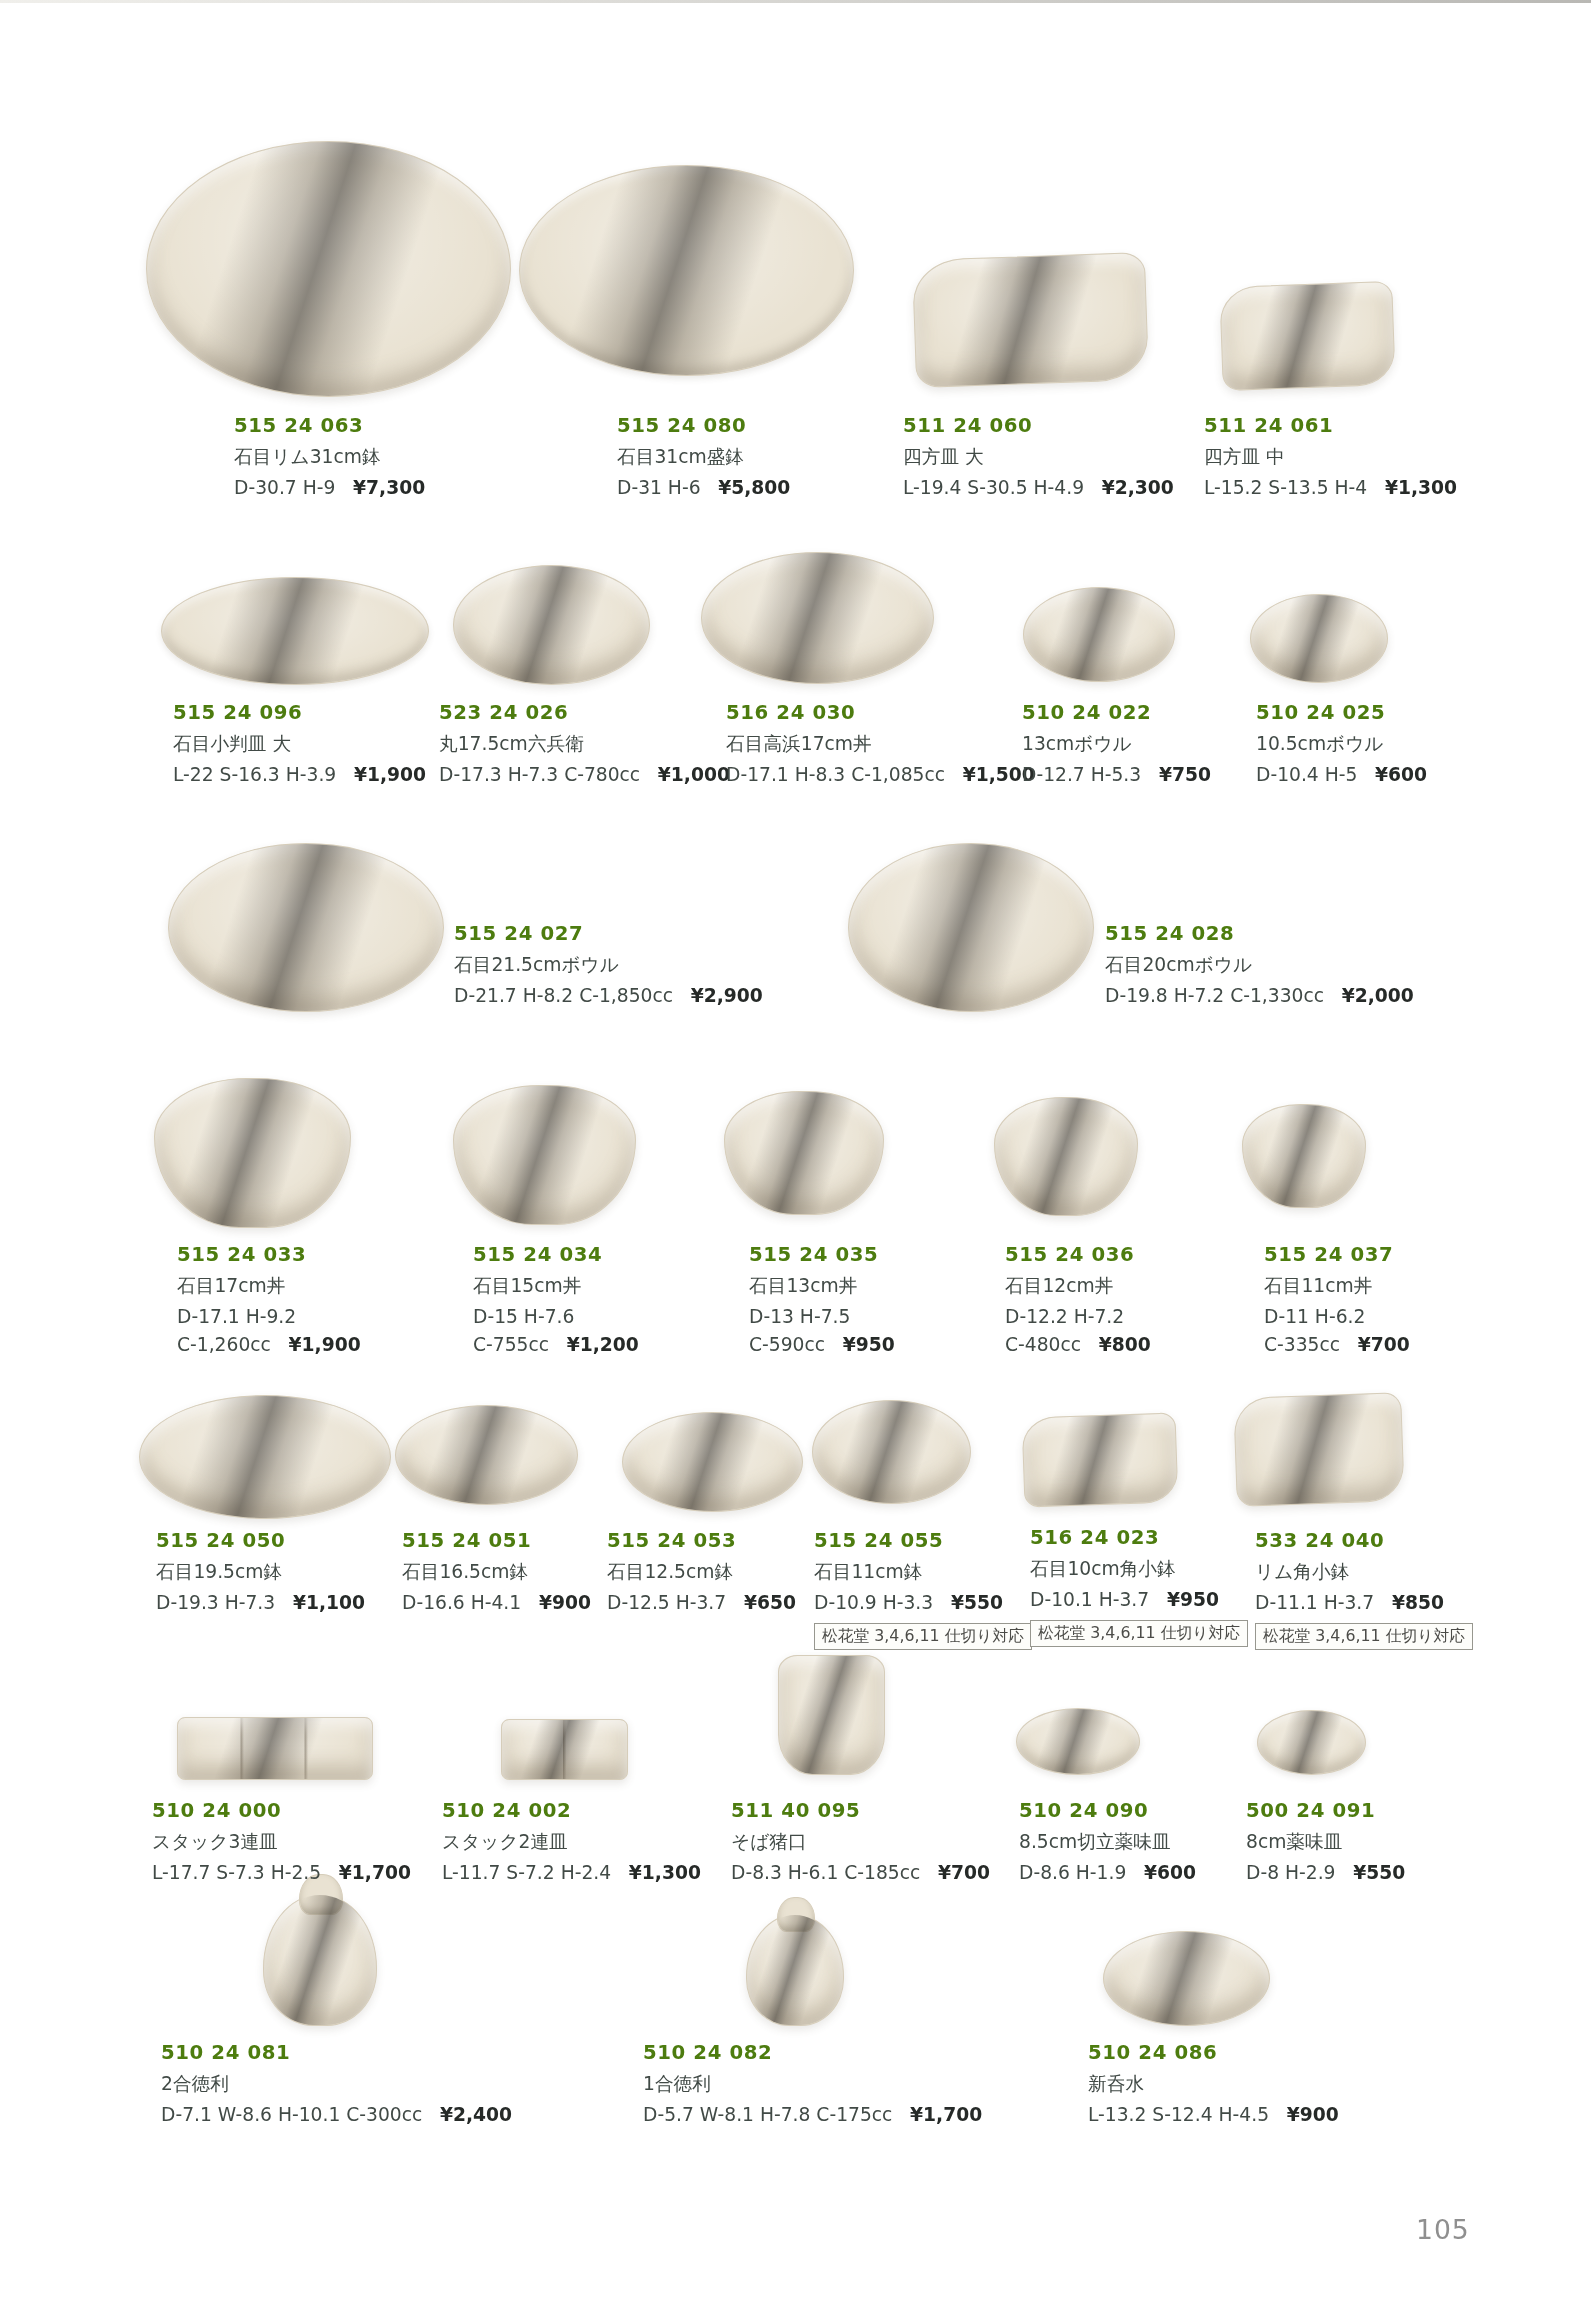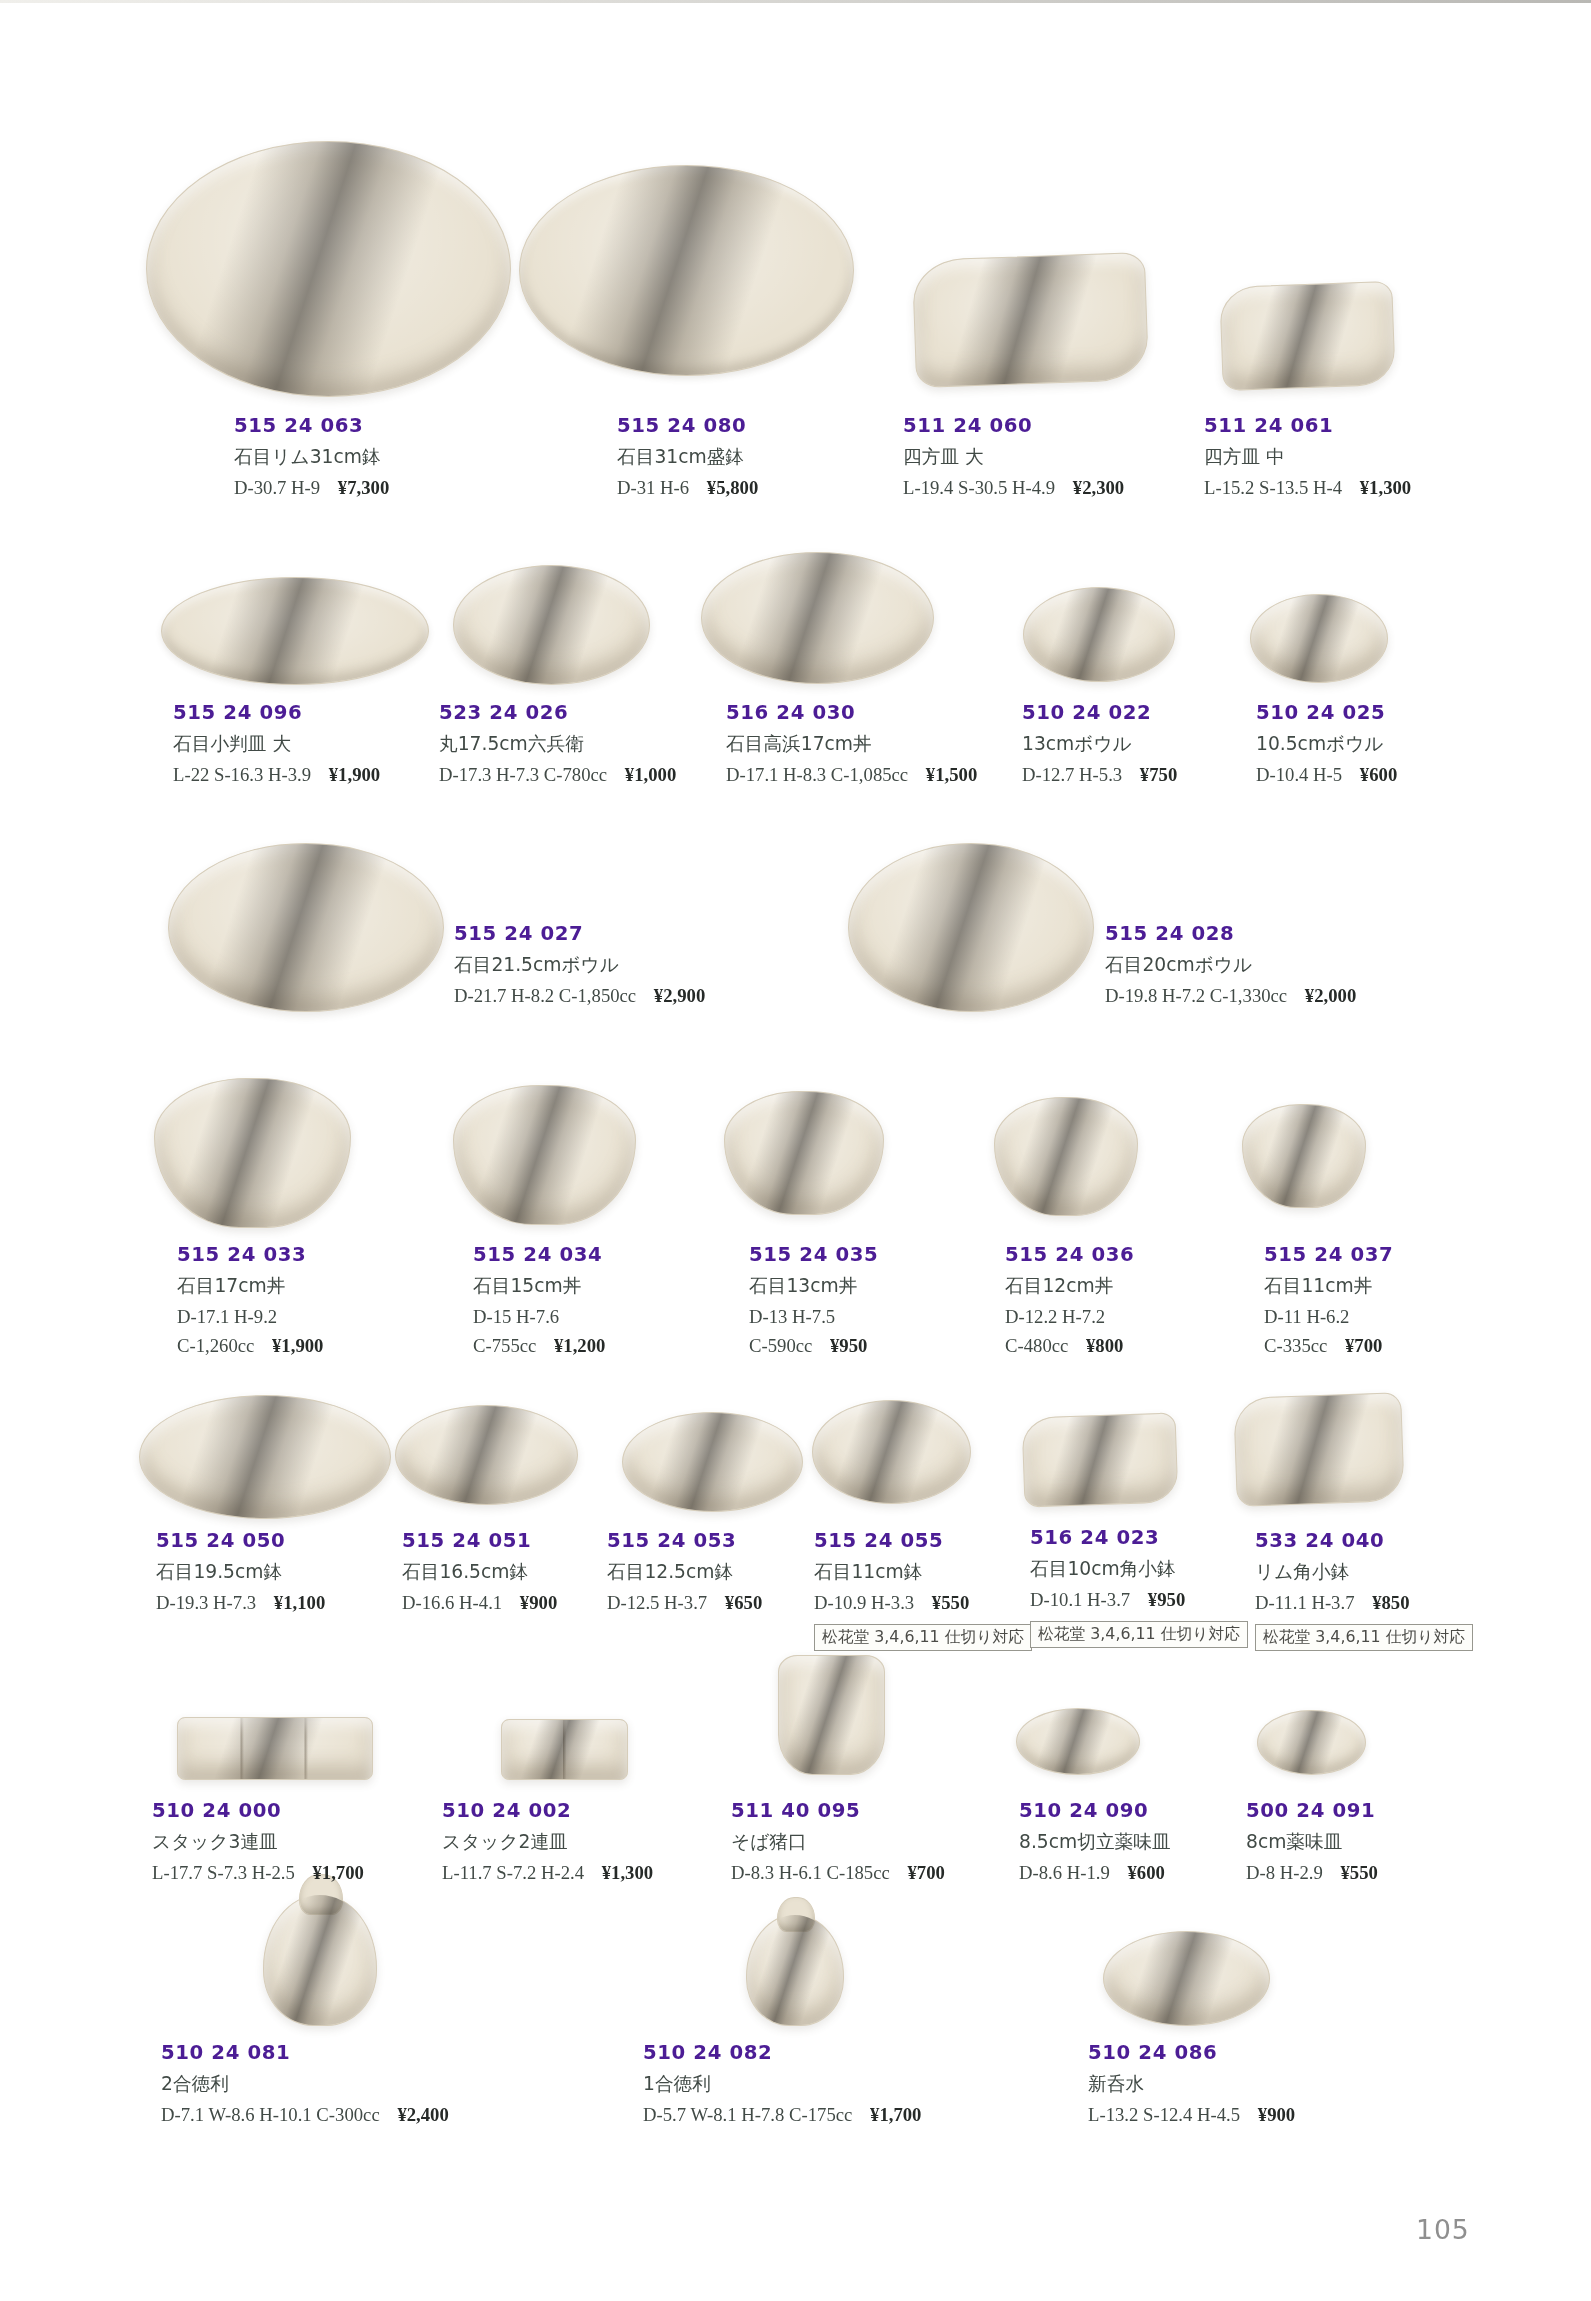--- a/index.html
+++ b/index.html
@@ -39,23 +39,23 @@
       linear-gradient(90deg, rgba(0,0,0,0) calc(33% - 2px), rgba(120,110,94,.55) calc(33% - 1px), rgba(0,0,0,0) calc(33% + 2px)),
       linear-gradient(90deg, rgba(0,0,0,0) calc(66% - 2px), rgba(120,110,94,.55) calc(66% - 1px), rgba(0,0,0,0) calc(66% + 2px)),
       radial-gradient(ellipse at 48% 38%, rgba(255,255,255,.45), rgba(255,255,255,0) 62%);
     background-color:#e9e2d2;}
   .stack2{background-image:
       linear-gradient(90deg, rgba(0,0,0,0) calc(50% - 2px), rgba(120,110,94,.55) calc(50% - 1px), rgba(0,0,0,0) calc(50% + 2px)),
       radial-gradient(ellipse at 48% 38%, rgba(255,255,255,.45), rgba(255,255,255,0) 62%);
     background-color:#e9e2d2;}
   
   .info{position:absolute;white-space:nowrap;}
-  .code{font-size:19.7px;font-weight:600;letter-spacing:0.6px;color:#4c1d95;}
+  .code{font-size:19.7px;font-weight:600;letter-spacing:0.6px;color:#4d7c0f;}
   .name{font-size:18.7px;margin-top:6.9px;color:#414a46;}
-  .specs{font-size:18.7px;margin-top:6.9px;color:#414a46;font-family:Liberation Serif, serif;}
+  .specs{font-size:18.7px;margin-top:6.9px;color:#414a46;}
   .price{font-weight:700;color:#262a28;margin-left:17.7px;}
   .note{display:inline-block;margin-top:9.9px;border:1px solid #97978f;
     padding:2px 6.9px;font-size:15.8px;color:#4c4c48;background:#fdfdfa;}
   .page-num{position:absolute;left:1416px;top:2214px;font-size:26.6px;
     font-weight:400;color:#8f8f8f;letter-spacing:1px;}
 </style>
 </head>
 <body>
 
 <div class="page-edge"></div>

